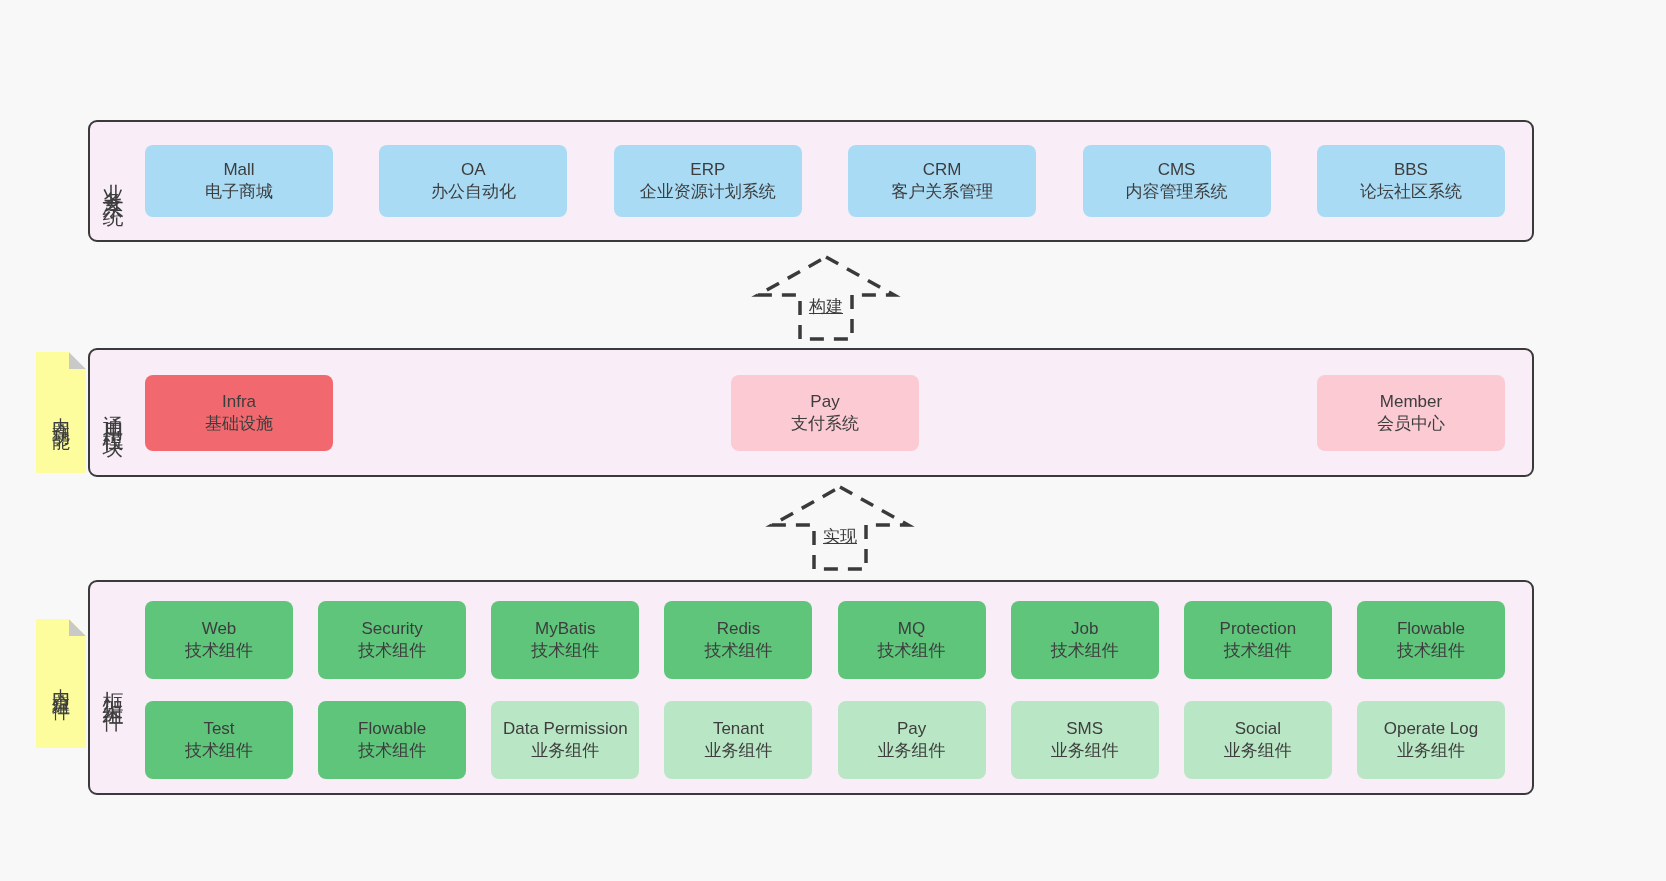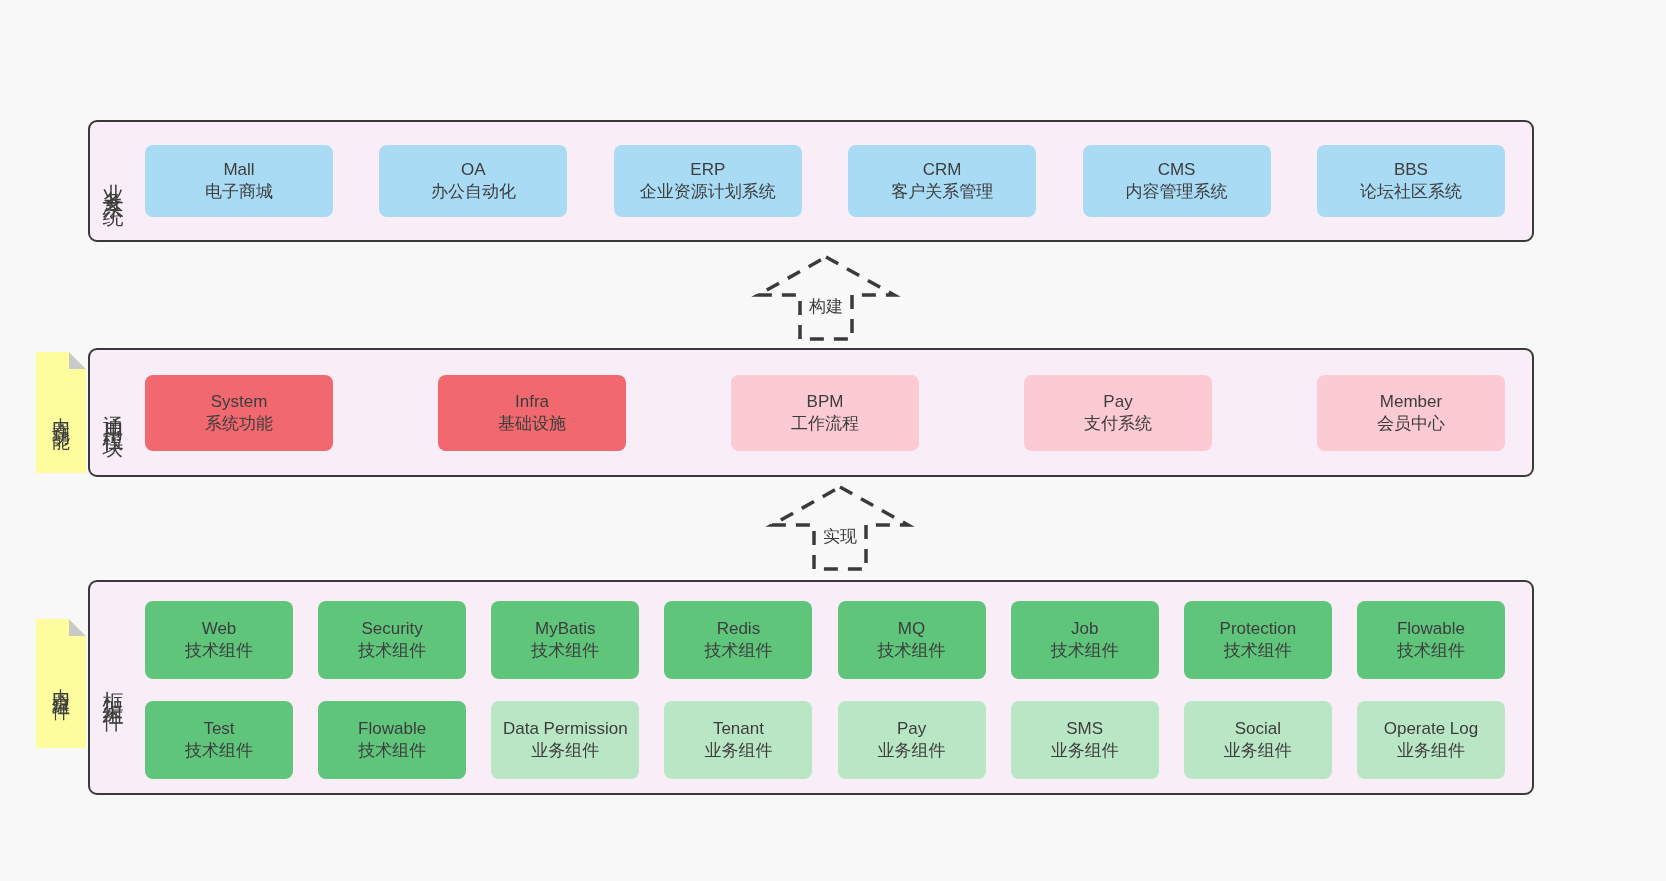--- a/index.html
+++ b/index.html
@@ -60,21 +60,21 @@
     writing-mode:vertical-rl;text-orientation:upright;
     font-size:18px;letter-spacing:5px;white-space:nowrap;
   }
   .arrow{position:absolute;width:152px;height:88px;}
   .arrow-build{left:750px;top:254px;}
   .arrow-implement{left:764px;top:484px;}
   .arrow svg{position:absolute;left:0;top:0;}
   .arrow-label{
     position:absolute;left:50%;top:40px;transform:translateX(-50%);
     background:var(--pagebg,#f8f8f8);padding:1px 4px;
-    font-size:17px;white-space:nowrap;color:var(--text,#3d3d3d);
+    font-size:17px;white-space:nowrap;color:var(--text,#3d3d3d);text-decoration:underline;
   }
 </style>
 </head>
 <body>
 
 <div class="canvas">
 
   <section class="layer layer-business">
     <div class="layer-label">业务系统</div>
     <div class="boxes">
@@ -117,30 +117,22 @@
   <div class="note note-modules">
     <div class="fold"></div>
     <span class="note-text">内置功能</span>
   </div>
 
   <section class="layer layer-modules">
     <div class="layer-label">通用模块</div>
     <div class="boxes">
         <div class="box-area">
           <div class="box" style="background: var(--red);">
-            <div class="box-title">System</div>
-            <div class="box-subtitle">系统功能</div>
-          </div>
-          <div class="box" style="background: var(--red);">
             <div class="box-title">Infra</div>
             <div class="box-subtitle">基础设施</div>
-          </div>
-          <div class="box" style="background: var(--pink);">
-            <div class="box-title">BPM</div>
-            <div class="box-subtitle">工作流程</div>
           </div>
           <div class="box" style="background: var(--pink);">
             <div class="box-title">Pay</div>
             <div class="box-subtitle">支付系统</div>
           </div>
           <div class="box" style="background: var(--pink);">
             <div class="box-title">Member</div>
             <div class="box-subtitle">会员中心</div>
           </div>
         </div>

